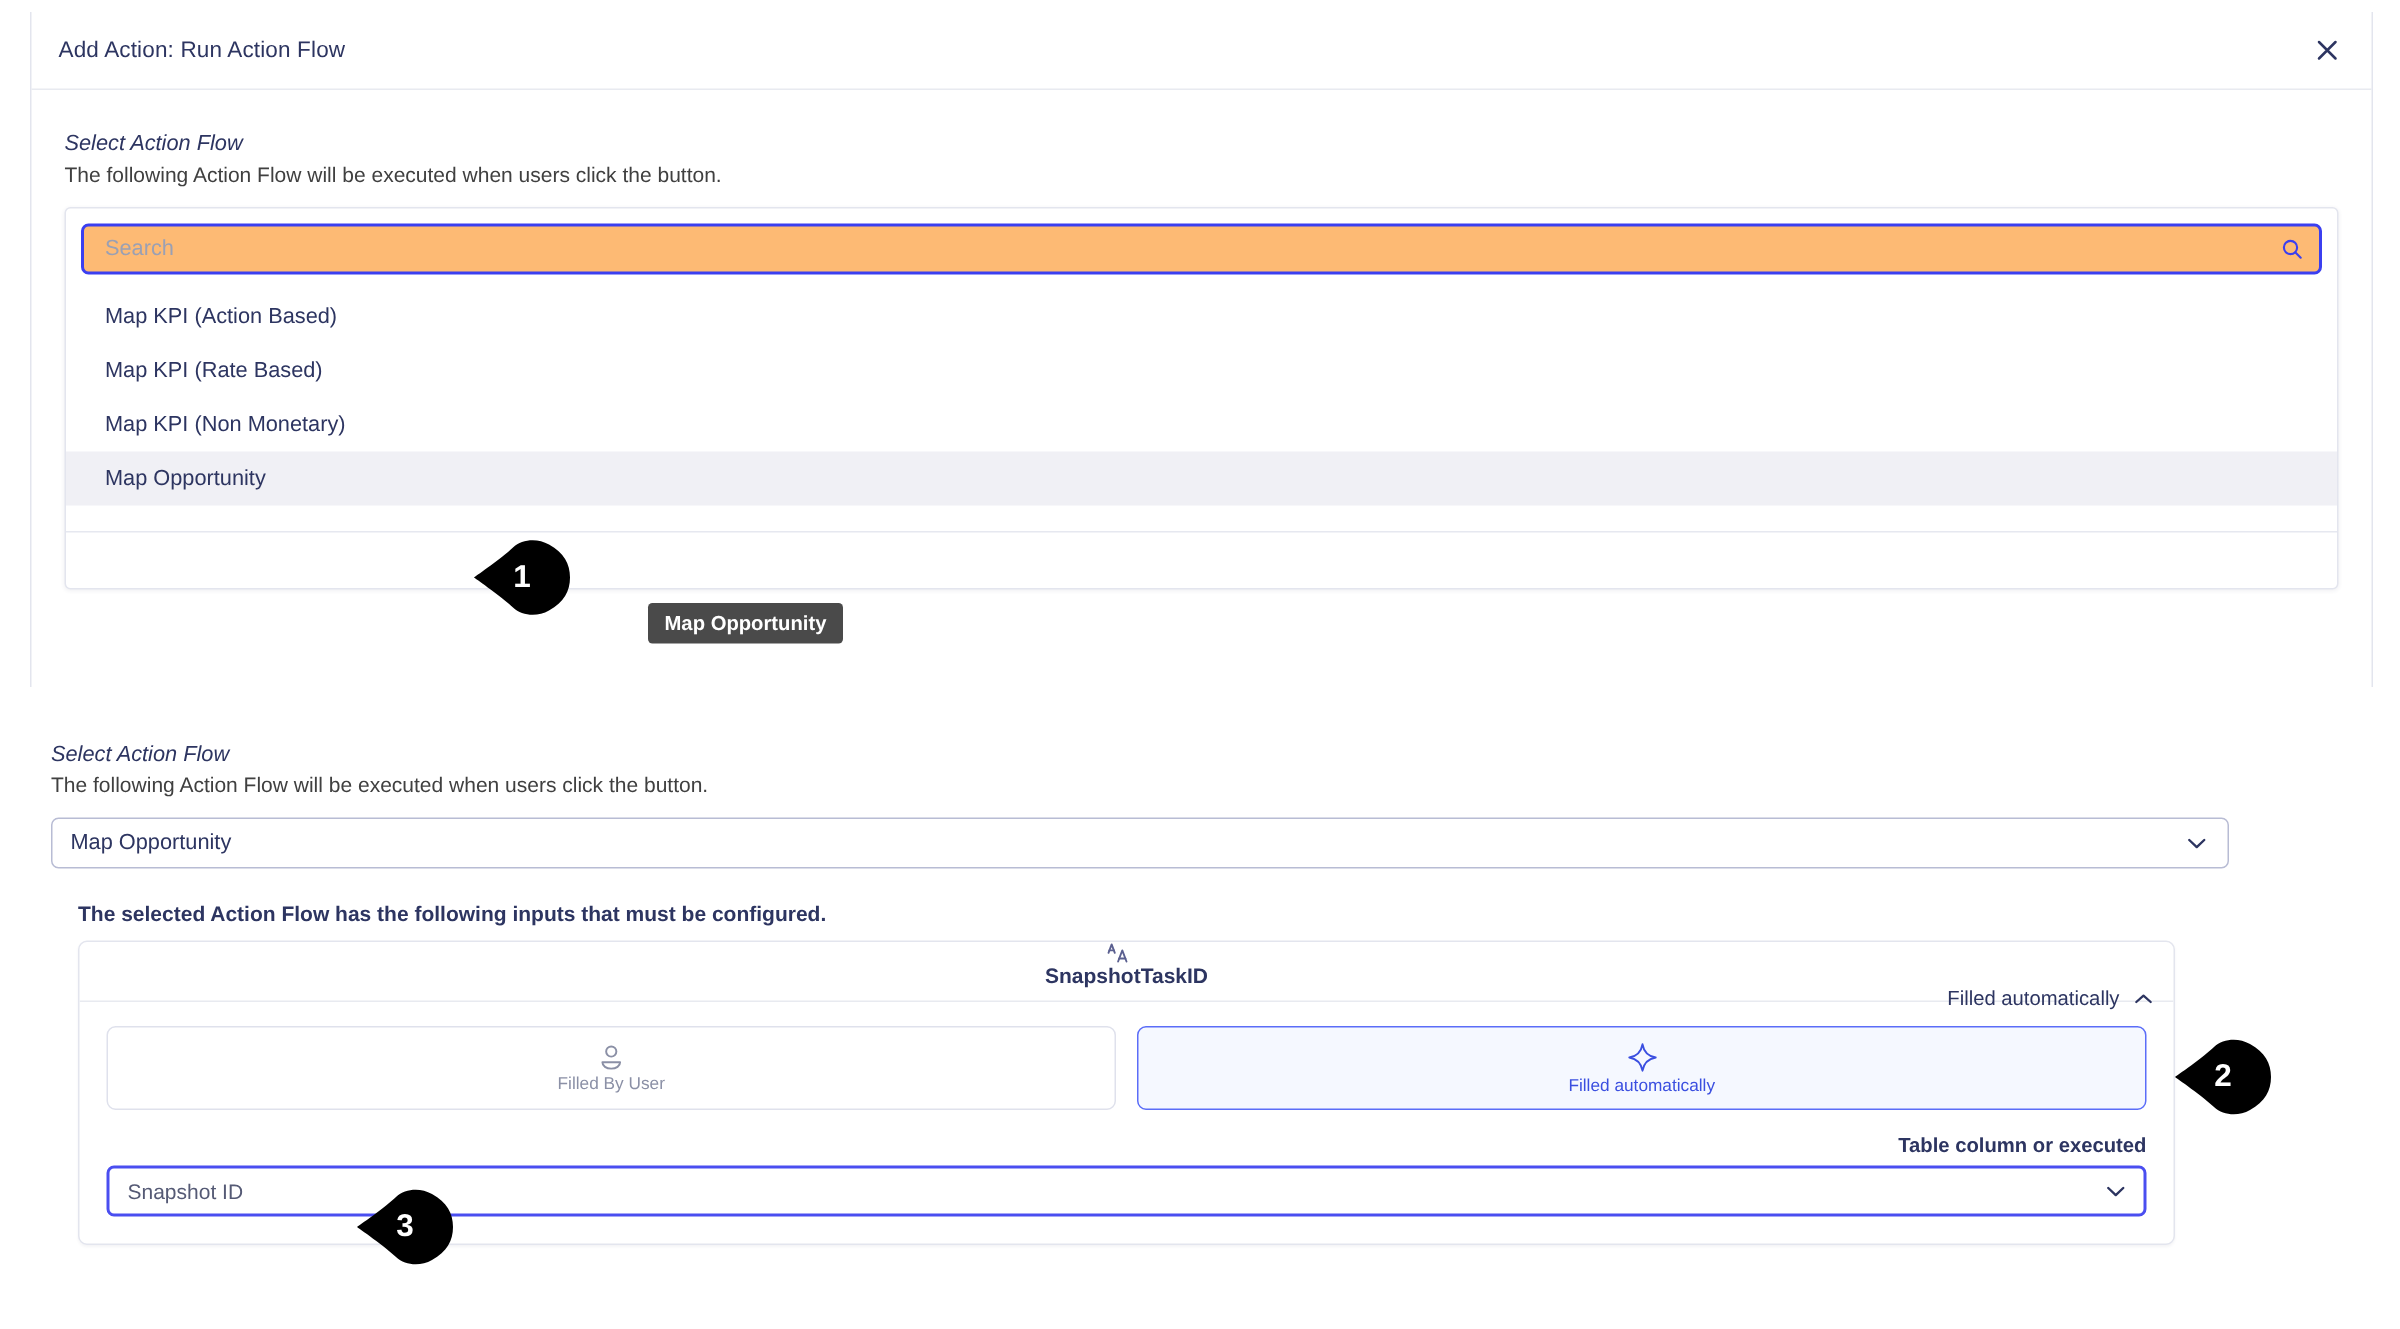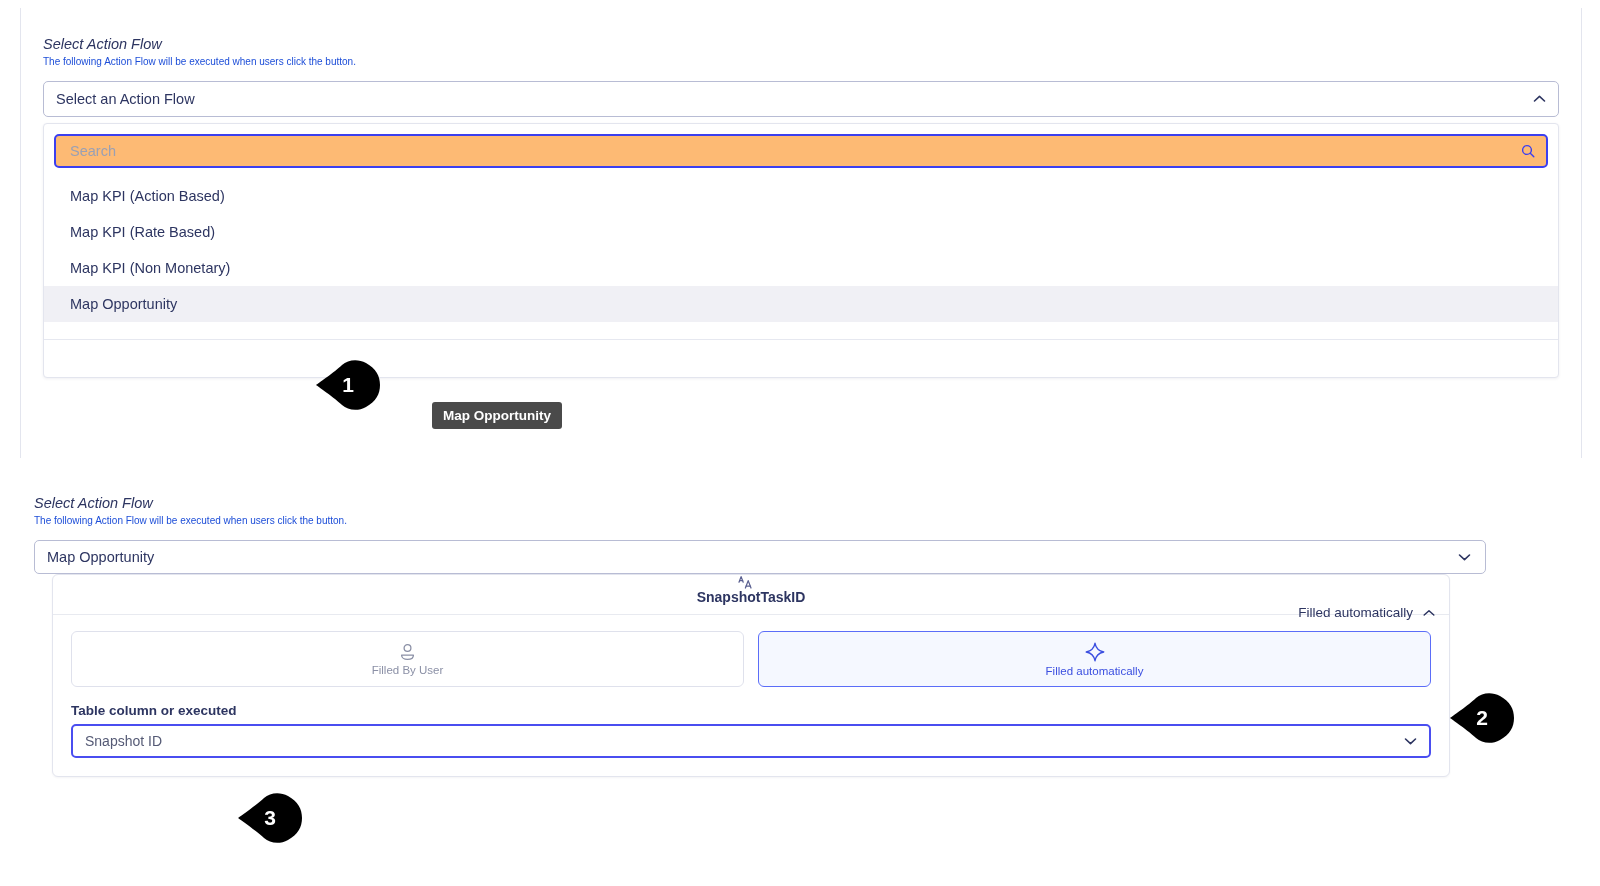--- a/index.html
+++ b/index.html
@@ -34,21 +34,21 @@
     width: 24px; height: 24px; display:flex; align-items:center; justify-content:center;
     cursor: pointer; color:#2d3561;
   }
 
   .modal-body { padding: 28px 22px 0 22px; }
 
   .field-label {
     font-size: 14.5px; color: #2d3561; margin: 0 0 4px 0; font-weight: 400; font-style: italic;
   }
   .field-help {
-    font-size: 10px; color: #1d4ed8; margin: 0 0 14px 0; font-weight: 400;
+    font-size: 14px; color: #404040; margin: 0 0 14px 0; font-weight: 400;
   }
 
   .select-box {
     position: relative;
     height: 36px;
     border: 1px solid #b8bcd4;
     border-radius: 5px;
     background: #fff;
     display: flex; align-items: center;
     padding: 0 36px 0 12px;
@@ -126,21 +126,21 @@
     padding: 0 14px 0 14px;
     border-bottom: 1px solid #e8eaf0;
     cursor: pointer;
     flex-direction: column;
   }
   .ic-head .ic-icon { display:flex; margin-right: 10px; color:#5b6090;}
   .ic-head .ic-name { font-size: 14px; color:#2d3561; font-weight: 700;}
   .ic-head .ic-right { margin-left:auto; display:flex; align-items:center; gap:10px;
     font-size: 13.5px; color:#2d3561; }
 
-  .ic-body { padding: 16px 18px 18px 18px; }
+  .ic-body { padding: 16px 18px 18px 18px; text-align: right; }
   .mode-row { display:flex; gap: 14px; }
   .mode-card {
     flex: 1; height: 56px; border:1px solid #dfe1ec; border-radius:6px;
     background:#fff; display:flex; flex-direction:column;
     align-items:center; justify-content:center; gap:3px; cursor:pointer;
   }
   .mode-card .mc-label { font-size: 11.5px; color:#8b90a6; }
   .mode-card .mc-icon { color:#8b90a6; display:flex; }
   .mode-card.selected { border:1.5px solid #5b6df8; background:#f5f8ff; }
   .mode-card.selected .mc-label { color:#3b4fe0; }
@@ -172,33 +172,33 @@
     font-family:"Liberation Sans", sans-serif;
     left: 34px; top: 50%; transform: translate(-50%,-50%);
   }
 </style>
 </head>
 <body>
 
 <div class="page">
 
   <div class="modal">
+    <div class="modal-header">
+      <div class="modal-title">Add Action: Run Action Flow</div>
+      <div class="close-btn">
+        <svg width="15" height="15" viewBox="0 0 15 15" fill="none" stroke="currentColor" stroke-width="1.7" stroke-linecap="round">
+          <path d="M2 2 L13 13 M13 2 L2 13"></path>
+        </svg>
+      </div>
+    </div>
 
     <div class="modal-body">
       <div class="field-label">Select Action Flow</div>
       <div class="field-help">The following Action Flow will be executed when users click the button.</div>
 
-      <div class="select-box">
-        <span>Select an Action Flow</span>
-        <span class="chev">
-          <svg width="13" height="9" viewBox="0 0 13 9" fill="none" stroke="currentColor" stroke-width="1.6" stroke-linecap="round" stroke-linejoin="round">
-            <path d="M1.5 6.5 L6.5 1.8 L11.5 6.5"></path>
-          </svg>
-        </span>
-      </div>
 
       <div class="dropdown">
         <div class="dd-search-wrap">
           <div class="dd-search">
             <input type="text" placeholder="Search" value="" style="">
             <span class="search-icon">
               <svg width="14" height="14" viewBox="0 0 14 14" fill="none" stroke="currentColor" stroke-width="1.4">
                 <circle cx="6" cy="6" r="4.4"></circle>
                   <path d="M9.3 9.3 L12.8 12.8" stroke-linecap="round"></path>
               </svg>
@@ -224,20 +224,21 @@
 
     <div class="sel2">
       <span>Map Opportunity</span>
       <span class="chev">
         <svg width="13" height="9" viewBox="0 0 13 9" fill="none" stroke="currentColor" stroke-width="1.6" stroke-linecap="round" stroke-linejoin="round">
           <path d="M1.5 2.5 L6.5 7.2 L11.5 2.5"></path>
         </svg>
       </span>
     </div>
 
+    <div class="inputs-note">The selected Action Flow has the following inputs that must be configured.</div>
 
     <div class="input-card">
       <div class="ic-head">
         <span class="ic-icon">
           <svg width="16" height="14" viewBox="0 0 16 14" fill="none" stroke="currentColor" stroke-width="1.25" stroke-linecap="round" stroke-linejoin="round">
             <path d="M1 7.2 L3.1 1.6 L5.2 7.2"></path>
               <path d="M1.55 5.6 H4.65"></path>
             <path d="M7.4 13 L10.2 5.6 L13 13"></path>
               <path d="M8.1 11 H12.3"></path>
           </svg>

